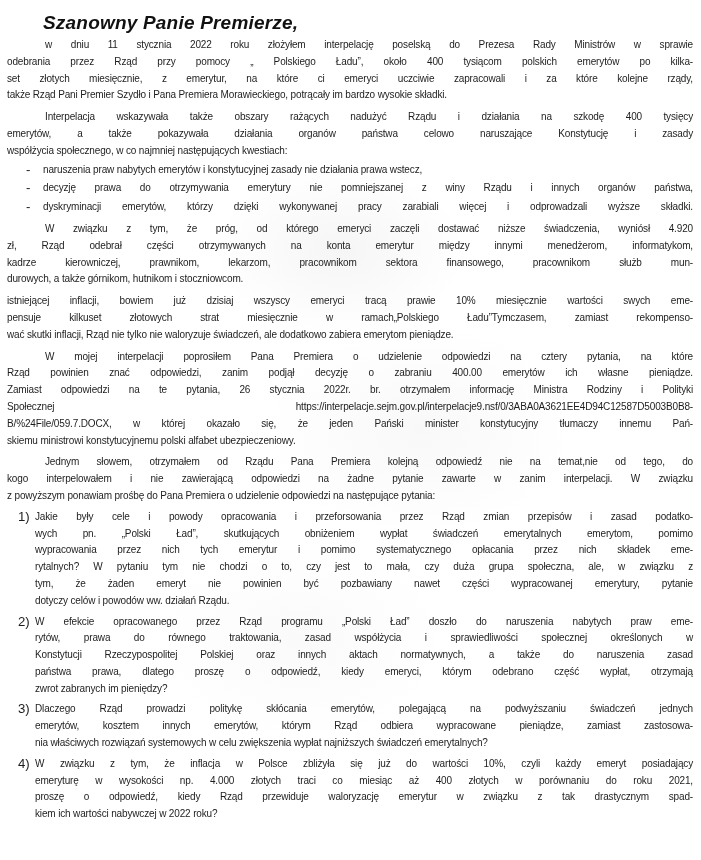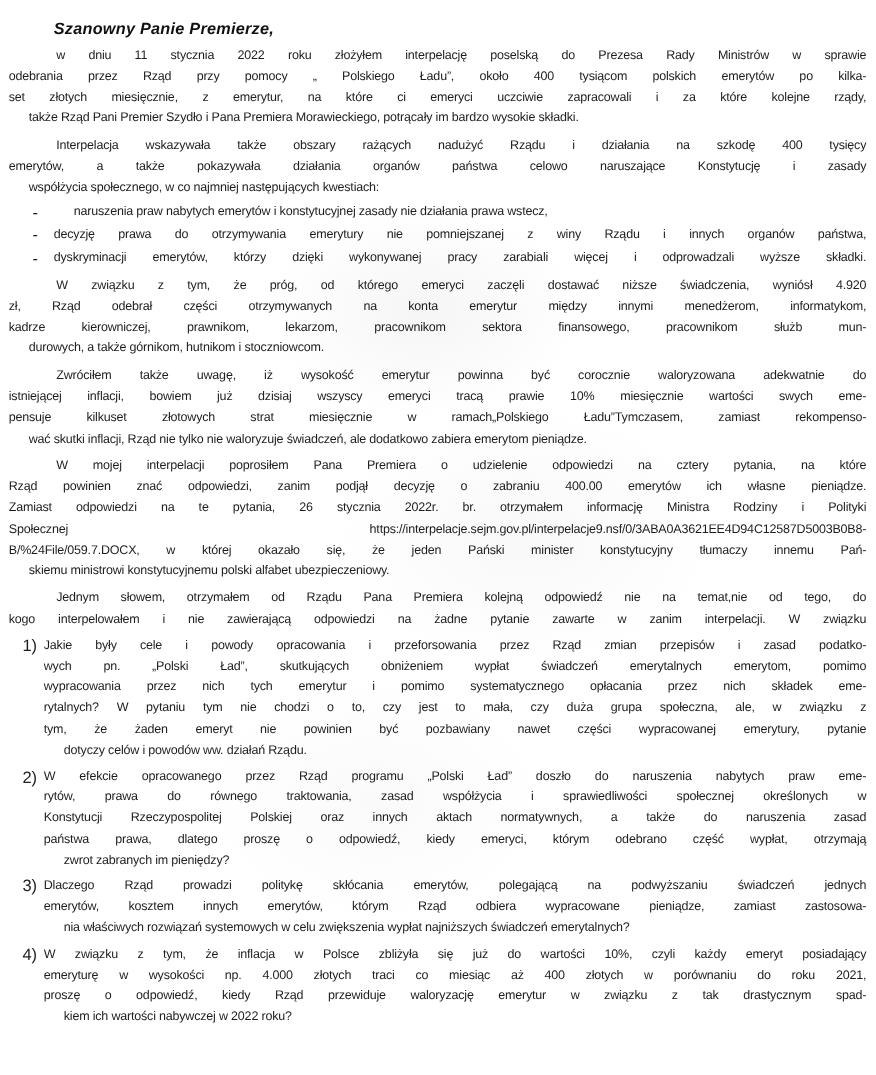--- a/index.html
+++ b/index.html
@@ -24,37 +24,37 @@
       radial-gradient(ellipse 220px 150px at 420px 430px, rgba(170,170,170,0.08), rgba(170,170,170,0) 70%),
       radial-gradient(ellipse 200px 140px at 300px 640px, rgba(170,170,170,0.06), rgba(170,170,170,0) 70%);
   }
   .page {
     position: relative;
     padding: 13px 8px 0 7px;
   }
   .salutation {
     font-weight: bold;
     font-style: italic;
-    font-size: 13px;
+    font-size: 19px;
     line-height: 19px;
     padding-left: 36px;
     letter-spacing: 0.2px;
     color: #111;
   }
   .para { margin-top: 5px; }
   .ln {
     font-size: 10px;
     line-height: 16.8px;
     letter-spacing: -0.15px;
     text-align: justify;
     text-align-last: justify;
     text-justify: inter-word;
     white-space: normal;
   }
-  .ln.last { text-align-last: left; margin-left: 16px; }
+  .ln.last { text-align-last: left; }
   .ln.first { padding-left: 38px; }
   .li {
     display: flex;
     align-items: flex-start;
   }
   .li .mk {
     font-size: 13.2px;
     line-height: 16.8px;
     letter-spacing: -0.15px;
     flex: 0 0 17px;
@@ -109,38 +109,38 @@
   </div>
 
   <div class="para">
     <div class="ln first">W związku z tym, że próg, od którego emeryci zaczęli dostawać niższe świadczenia, wyniósł 4.920</div>
     <div class="ln">zł, Rząd odebrał części otrzymywanych na konta emerytur między innymi menedżerom, informatykom,</div>
     <div class="ln">kadrze kierowniczej, prawnikom, lekarzom, pracownikom sektora finansowego, pracownikom służb mun-</div>
     <div class="ln last">durowych, a także górnikom, hutnikom i stoczniowcom.</div>
   </div>
 
   <div class="para">
-    <div class="ln first">Zwróciłem także uwagę, iż wysokość emerytur powinna być corocznie waloryzowana adekwatnie do</div>
     <div class="ln">istniejącej inflacji, bowiem już dzisiaj wszyscy emeryci tracą prawie 10% miesięcznie wartości swych eme-</div>
     <div class="ln">pensuje kilkuset złotowych strat miesięcznie w ramach„Polskiego Ładu”Tymczasem, zamiast rekompenso-</div>
     <div class="ln last">wać skutki inflacji, Rząd nie tylko nie waloryzuje świadczeń, ale dodatkowo zabiera emerytom pieniądze.</div>
   </div>
 
   <div class="para">
     <div class="ln first">W mojej interpelacji poprosiłem Pana Premiera o udzielenie odpowiedzi na cztery pytania, na które</div>
     <div class="ln">Rząd powinien znać odpowiedzi, zanim podjął decyzję o zabraniu 400.00 emerytów ich własne pieniądze.</div>
     <div class="ln">Zamiast odpowiedzi na te pytania, 26 stycznia 2022r. br. otrzymałem informację Ministra Rodziny i Polityki</div>
     <div class="ln">Społecznej https://interpelacje.sejm.gov.pl/interpelacje9.nsf/0/3ABA0A3621EE4D94C12587D5003B0B8-</div>
     <div class="ln">B/%24File/059.7.DOCX, w której okazało się, że jeden Pański minister konstytucyjny tłumaczy innemu Pań-</div>
     <div class="ln last">skiemu ministrowi konstytucyjnemu polski alfabet ubezpieczeniowy.</div>
   </div>
 
   <div class="para">
     <div class="ln first">Jednym słowem, otrzymałem od Rządu Pana Premiera kolejną odpowiedź nie na temat,nie od tego, do</div>
     <div class="ln">kogo interpelowałem i nie zawierającą odpowiedzi na żadne pytanie zawarte w zanim interpelacji. W związku</div>
+    <div class="ln last">z powyższym ponawiam prośbę do Pana Premiera o udzielenie odpowiedzi na następujące pytania:</div>
   </div>
 
   <div class="question-group">
 
     <div class="li question-item">
       <div class="mk">1)</div>
       <div class="tx">
         <div class="ln">Jakie były cele i powody opracowania i przeforsowania przez Rząd zmian przepisów i zasad podatko-</div>
         <div class="ln">wych pn. „Polski Ład”, skutkujących obniżeniem wypłat świadczeń emerytalnych emerytom, pomimo</div>
         <div class="ln">wypracowania przez nich tych emerytur i pomimo systematycznego opłacania przez nich składek eme-</div>

